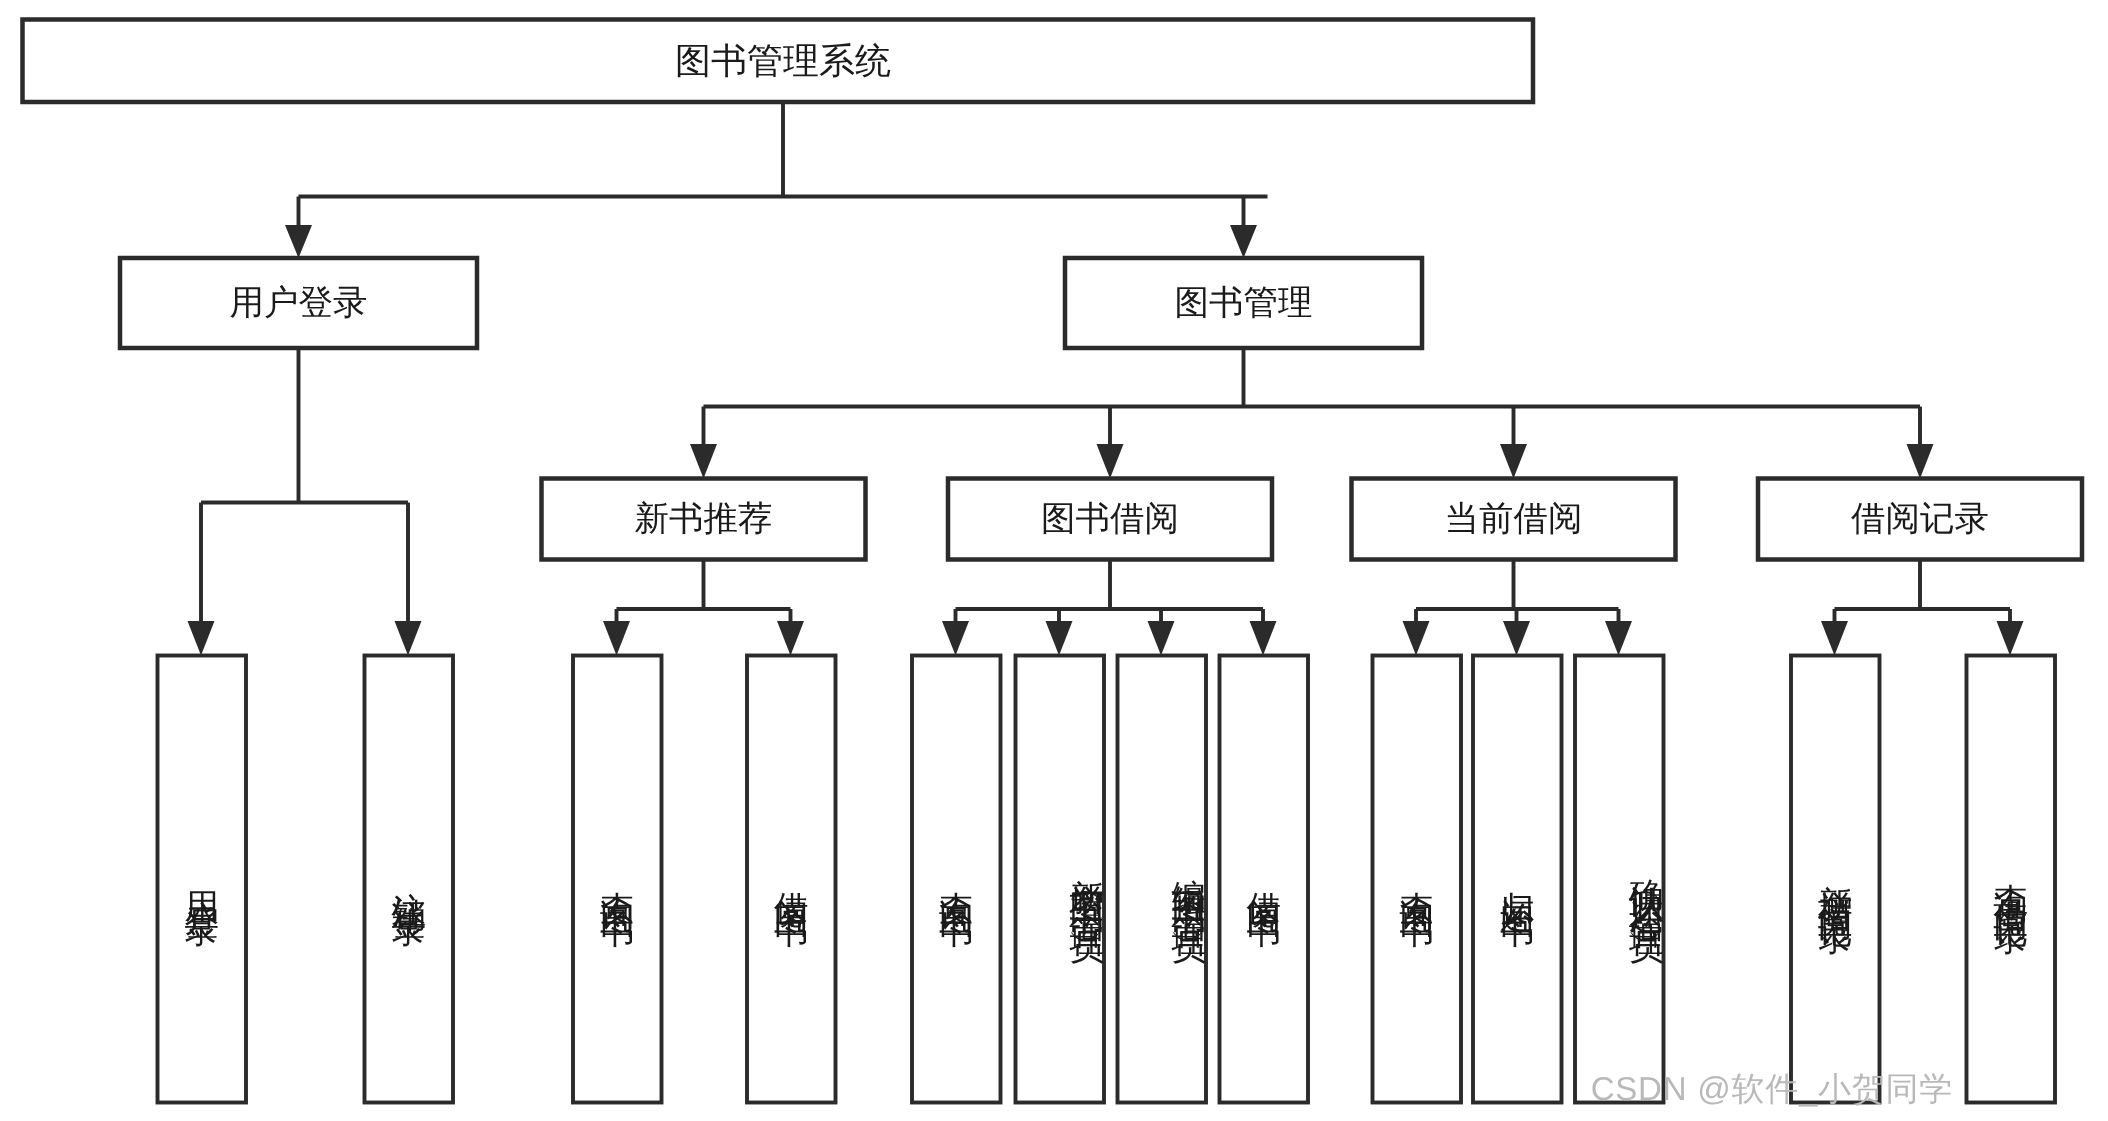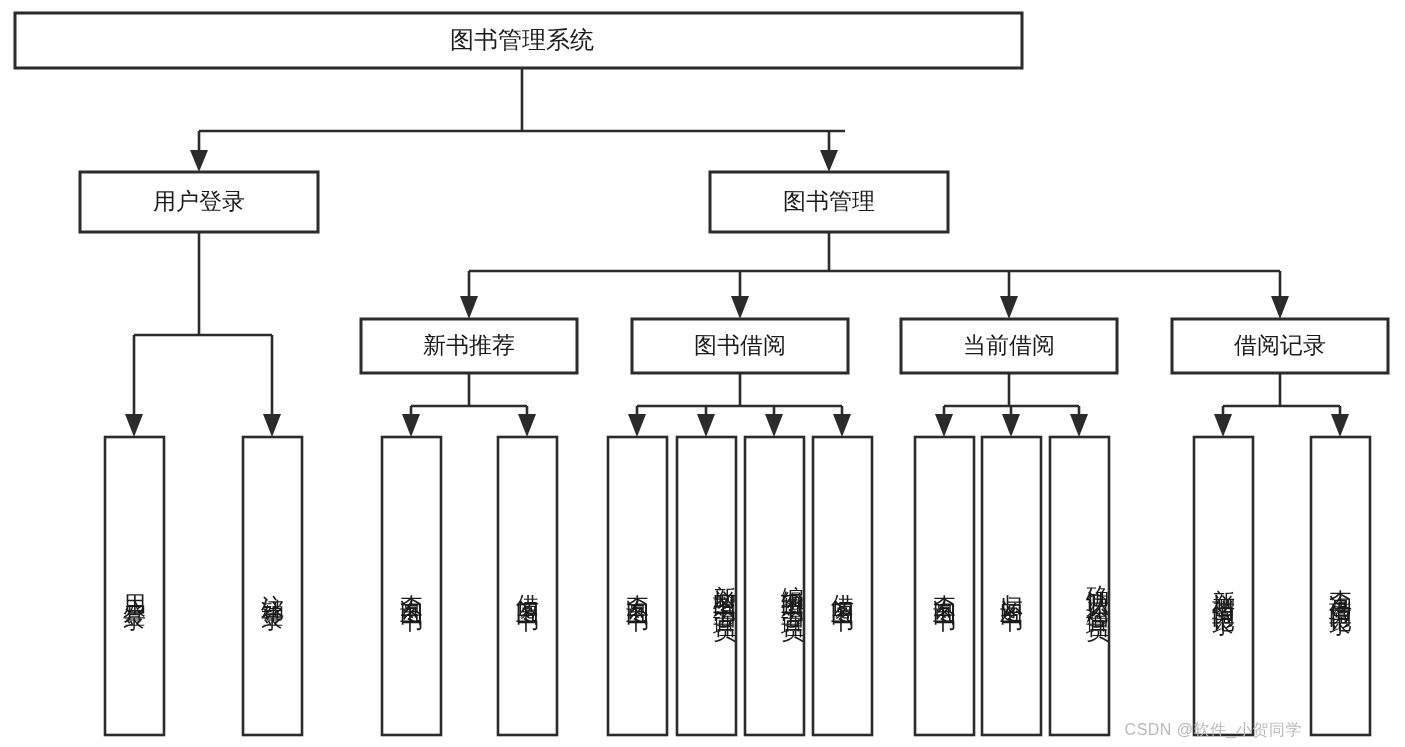--- a/index.html
+++ b/index.html
@@ -67,21 +67,21 @@
     line-height: 1;
     text-align: center;
     white-space: nowrap;
     user-select: none;
   }
   .watermark {
     position: absolute;
     right: 8px;
     bottom: 6px;
     font-family: "Liberation Sans", "DejaVu Sans", sans-serif;
-    font-size: 16px;
+    font-size: 22px;
     color: #b9b9b9;
     letter-spacing: 0.5px;
     white-space: nowrap;
     user-select: none;
   }
 </style>
 </head>
 <body>
 
 <div id="diagram-root">

